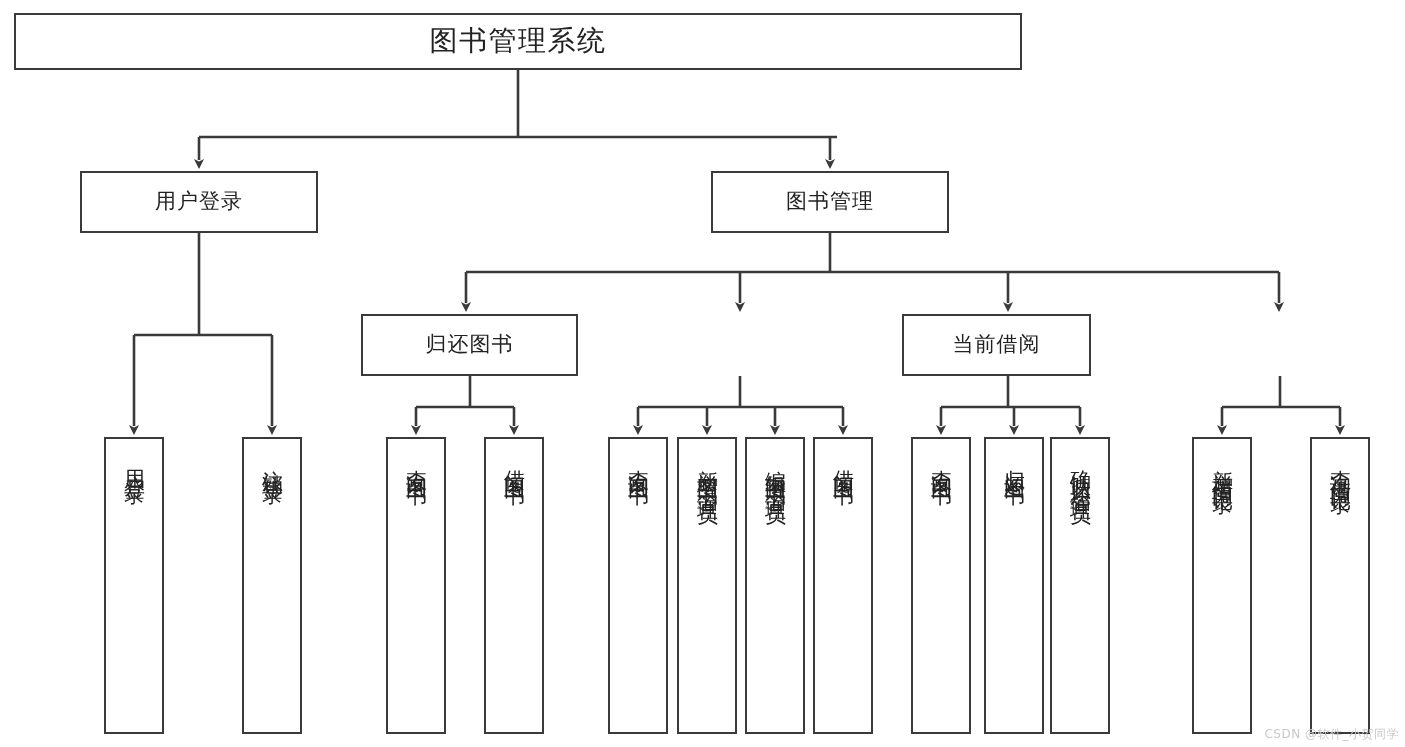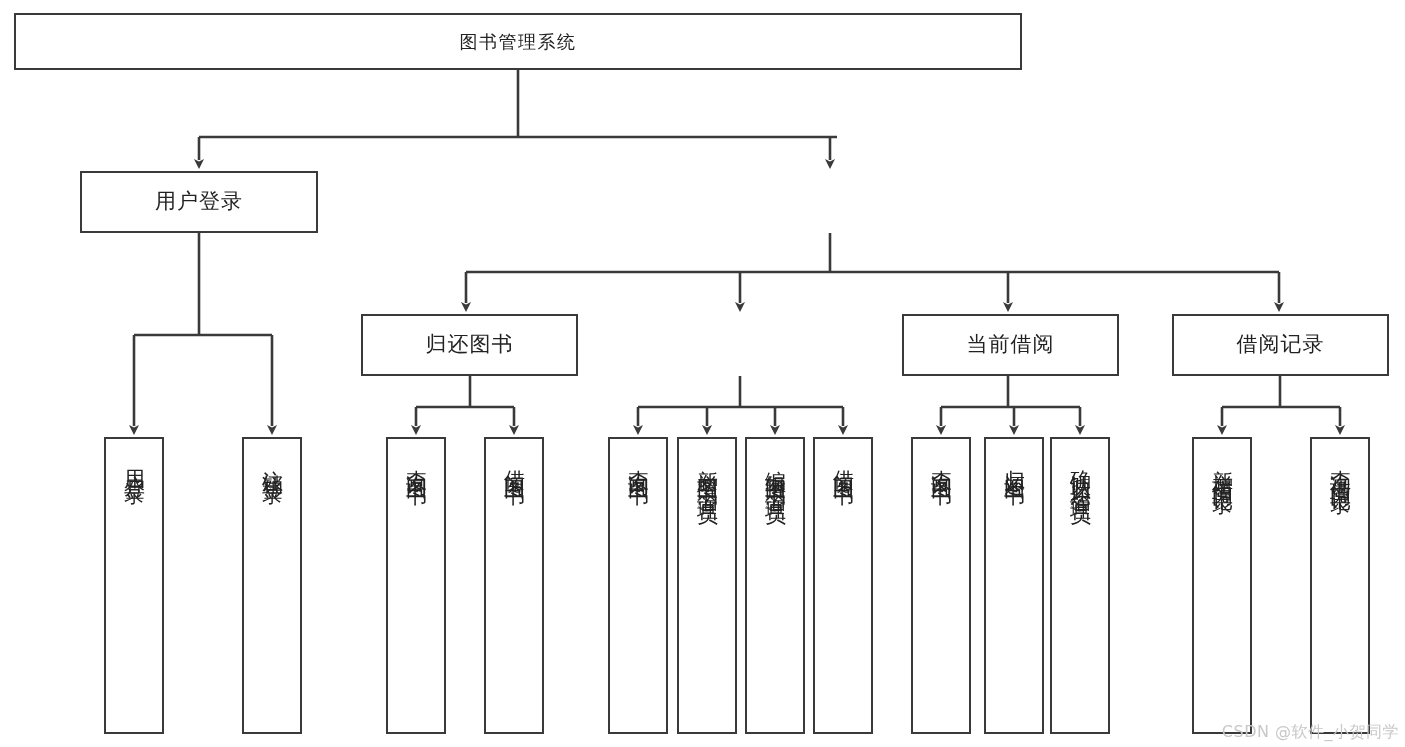--- a/index.html
+++ b/index.html
@@ -35,21 +35,21 @@
   .node.h{
     
   }
   .node.h .label{
     font-size:21px;
     line-height:1.1;
     letter-spacing:1px;
     white-space:nowrap;
   }
   .node.root .label{
-    font-size:18px;
+    font-size:28px;
     letter-spacing:1.5px;
   }
   
   .node.v{
     align-items:flex-start;
     justify-content:center;
     padding-top:14px;
   }
   .node.v .label{
     writing-mode:vertical-rl;
@@ -57,21 +57,21 @@
     font-size:21px;
     line-height:1.38;
     letter-spacing:5px;
     white-space:nowrap;
     text-align:start;
   }
   #watermark{
     position:absolute;
     right:6px;
     bottom:4px;
-    font-size:16px;
+    font-size:12px;
     color:#c8c8c8;
     letter-spacing:0.5px;
     white-space:nowrap;
     z-index:5;
     font-family:"DejaVu Sans","Liberation Sans",sans-serif;
   }
 </style>
 </head>
 <body>
 
@@ -127,29 +127,29 @@
     </g>
   </svg>
 
   <div class="node h root" style="left: 14px; top: 13px; width: 1008px; height: 57px;">
     <span class="label">图书管理系统</span>
   </div>
 
   <div class="node h" style="left: 80px; top: 171px; width: 238px; height: 62px;">
     <span class="label">用户登录</span>
   </div>
+  <div class="node h" style="left: 711px; top: 171px; width: 238px; height: 62px;">
+    <span class="label">图书管理</span>
+  </div>
 
   <div class="node h" style="left: 361px; top: 314px; width: 217px; height: 62px;">
     <span class="label">归还图书</span>
   </div>
-  <div class="node h" style="left: 902px; top: 314px; width: 217px; height: 62px;">
+  <div class="node h" style="left: 902px; top: 314px; width: 189px; height: 62px;">
     <span class="label">当前借阅</span>
-  </div>
-  <div class="node h" style="left: 1172px; top: 314px; width: 217px; height: 62px;">
-    <span class="label">借阅记录</span>
   </div>
 
   <div class="node v" style="left: 104px; top: 437px; width: 60px; height: 297px;">
     <span class="label">用户登录</span>
   </div>
   <div class="node v" style="left: 242px; top: 437px; width: 60px; height: 297px;">
     <span class="label">注销登录</span>
   </div>
   <div class="node v" style="left: 386px; top: 437px; width: 60px; height: 297px;">
     <span class="label">查询图书</span>

